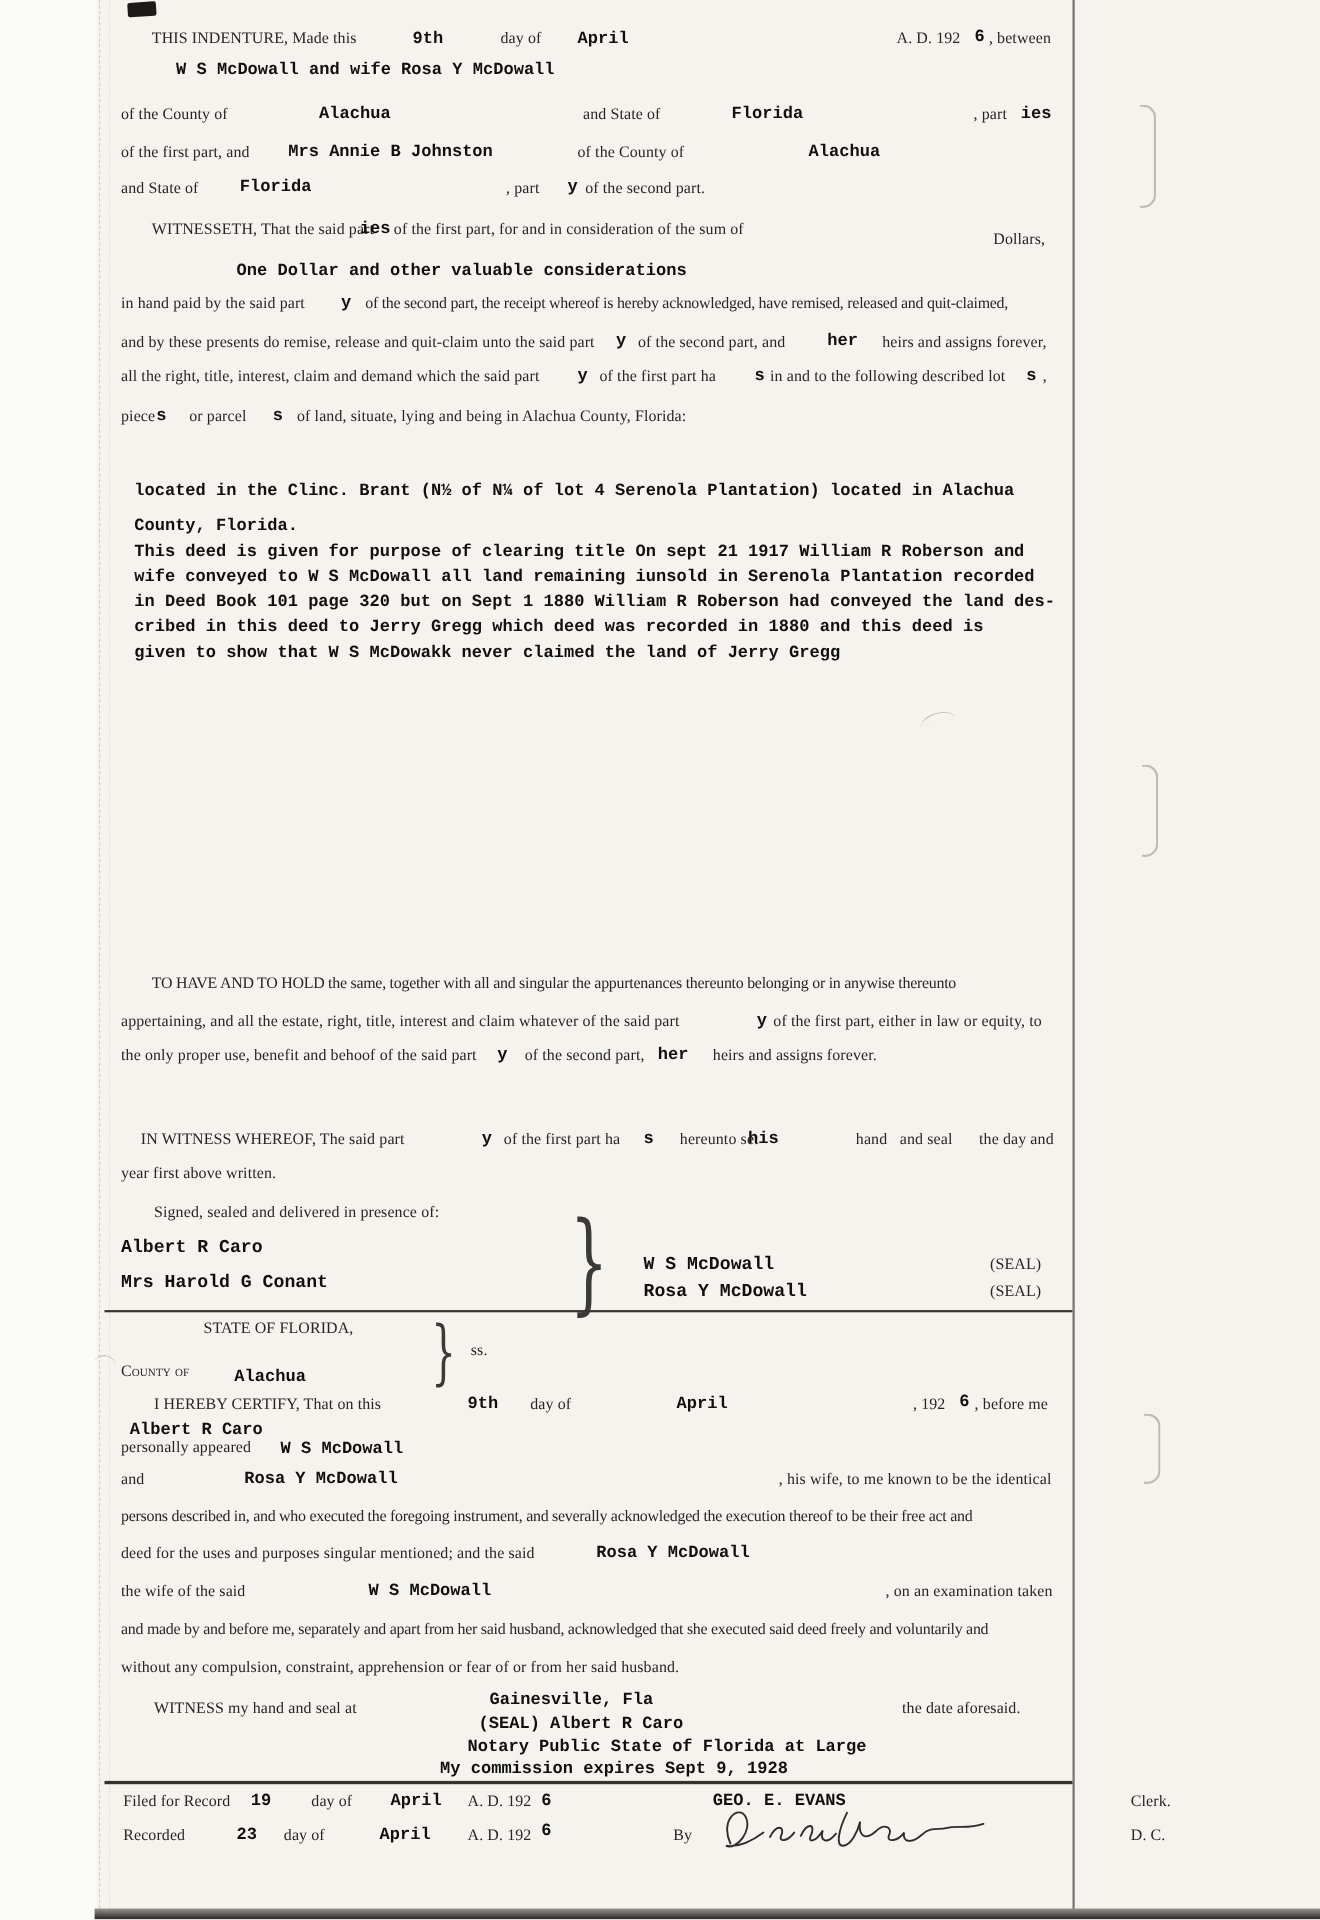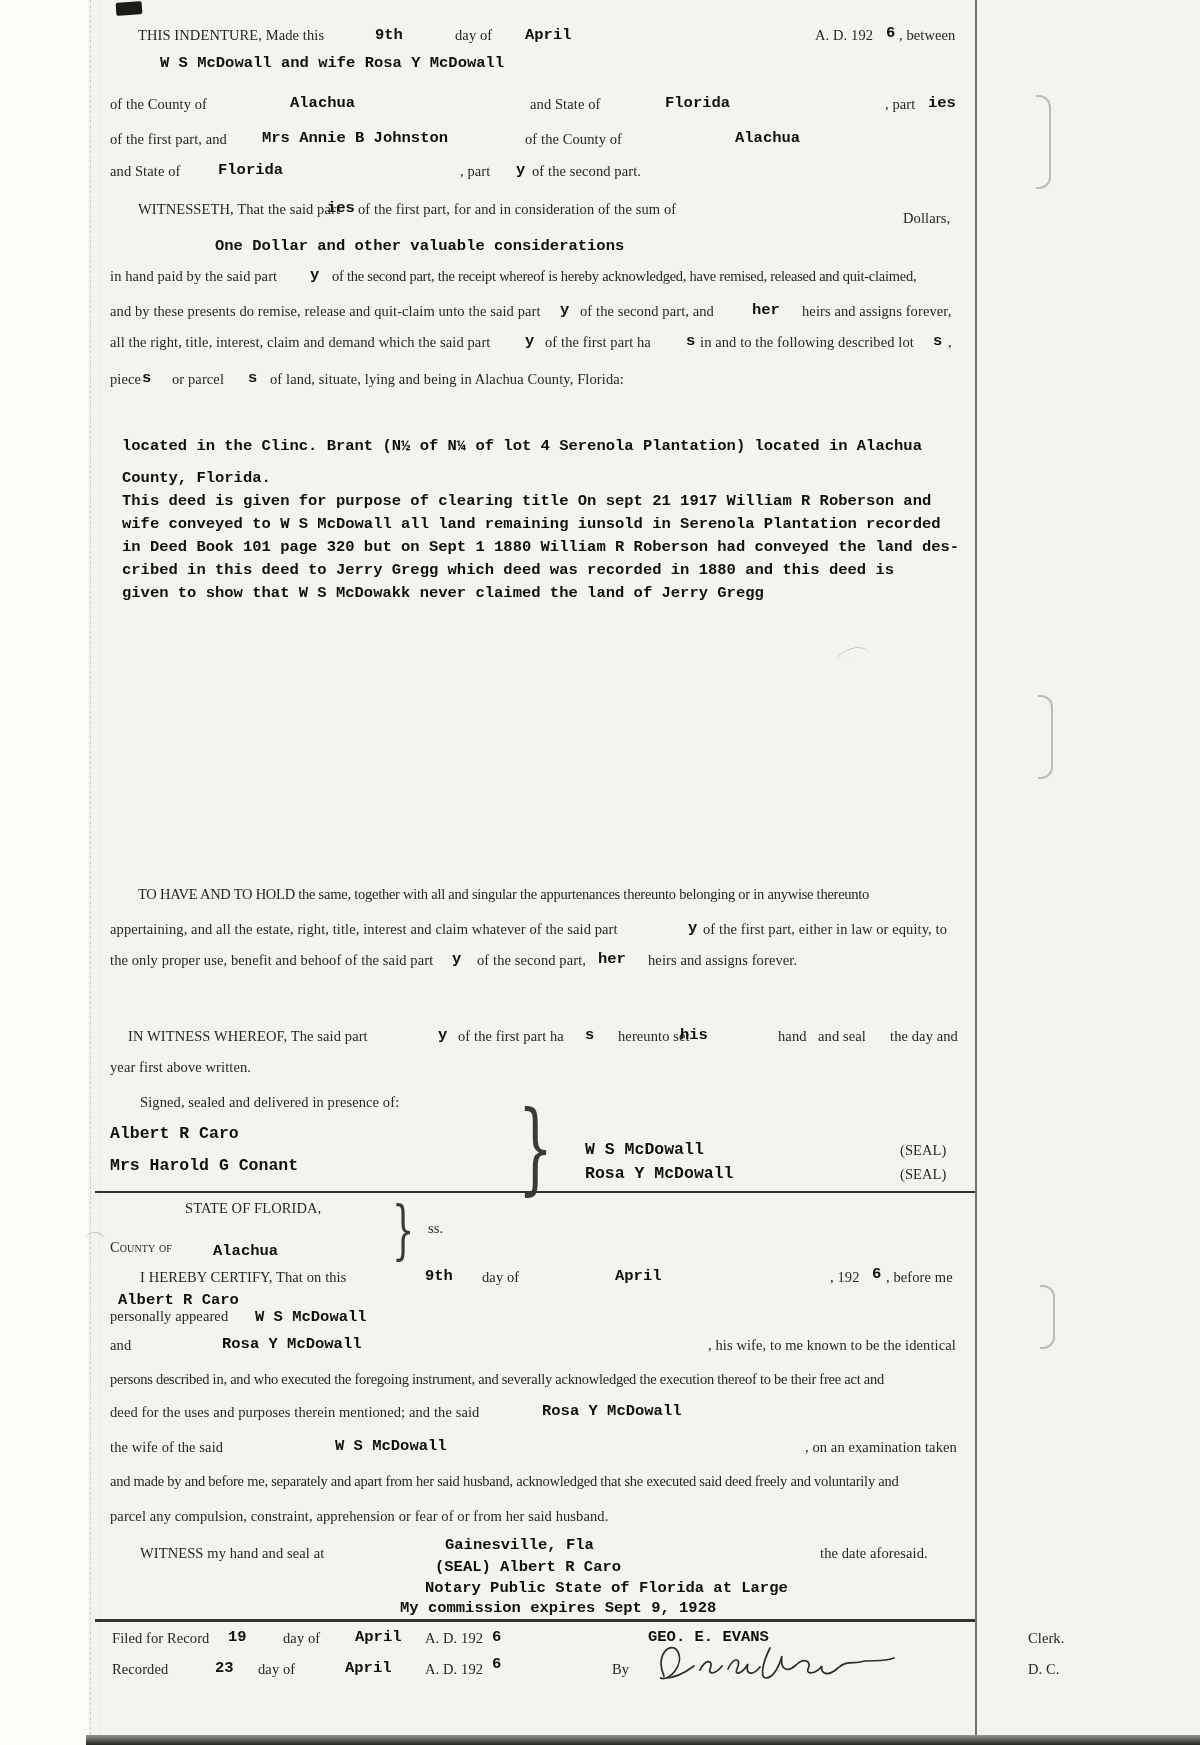--- a/index.html
+++ b/index.html
@@ -157,27 +157,27 @@
 
   <span class="abs t" style="left:118px;top:1291px;">Albert R Caro</span>
   <span class="abs p" style="left:110px;top:1308px;">personally appeared</span>
   <span class="abs t" style="left:255px;top:1308px;">W S McDowall</span>
 
   <span class="abs p" style="left:110px;top:1337px;">and</span>
   <span class="abs t" style="left:222px;top:1335px;">Rosa Y McDowall</span>
   <span class="abs p" style="left:708px;top:1337px;">, his wife, to me known to be the identical</span>
 
   <span class="abs p tight" style="left:110px;top:1371px;">persons described in, and who executed the foregoing instrument, and severally acknowledged the execution thereof to be their free act and</span>
-  <span class="abs p" style="left:110px;top:1404px;">deed for the uses and purposes therein mentioned; and the said</span>
+  <span class="abs p" style="left:110px;top:1404px;">deed for the uses and purposes singular mentioned; and the said</span>
   <span class="abs t" style="left:542px;top:1402px;">Rosa Y McDowall</span>
   <span class="abs p" style="left:110px;top:1439px;">the wife of the said</span>
   <span class="abs t" style="left:335px;top:1437px;">W S McDowall</span>
   <span class="abs p" style="left:805px;top:1439px;">, on an examination taken</span>
   <span class="abs p tight" style="left:110px;top:1473px;">and made by and before me, separately and apart from her said husband, acknowledged that she executed said deed freely and voluntarily and</span>
-  <span class="abs p" style="left:110px;top:1508px;">parcel any compulsion, constraint, apprehension or fear of or from her said husband.</span>
+  <span class="abs p" style="left:110px;top:1508px;">without any compulsion, constraint, apprehension or fear of or from her said husband.</span>
 
   <span class="abs p" style="left:140px;top:1545px;">WITNESS my hand and seal at</span>
   <span class="abs t" style="left:445px;top:1536px;">Gainesville, Fla</span>
   <span class="abs p" style="left:820px;top:1545px;">the date aforesaid.</span>
   <span class="abs t" style="left:435px;top:1558px;">(SEAL)  Albert R Caro</span>
   <span class="abs t" style="left:425px;top:1579px;">Notary Public State of Florida at Large</span>
   <span class="abs t" style="left:400px;top:1599px;">My commission expires Sept 9, 1928</span>
 
   <div class="abs rule" style="left:95px;top:1619px;width:880px;height:2.5px;"></div>
 

